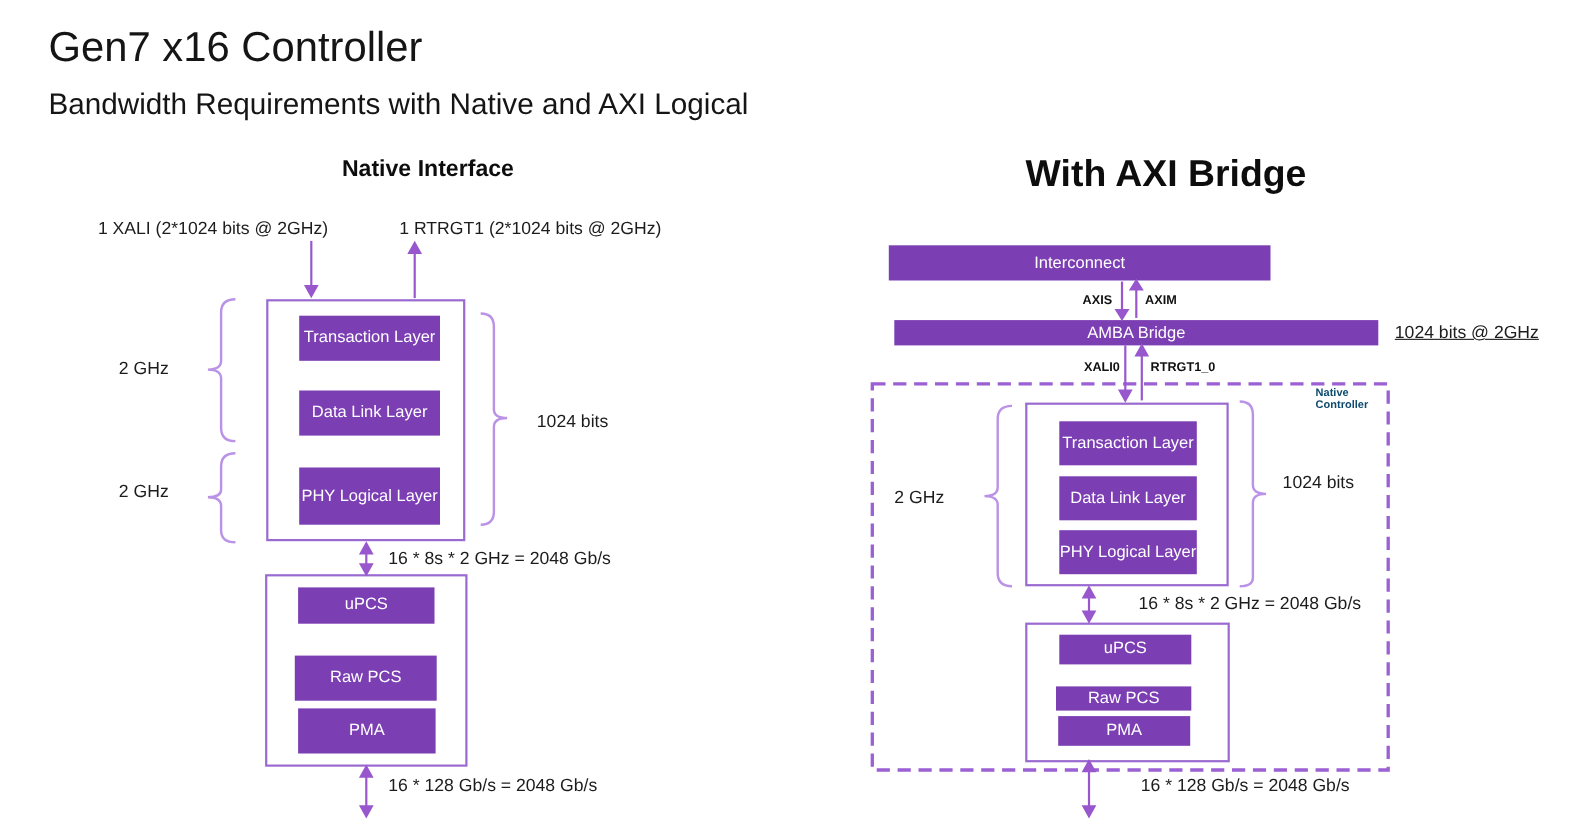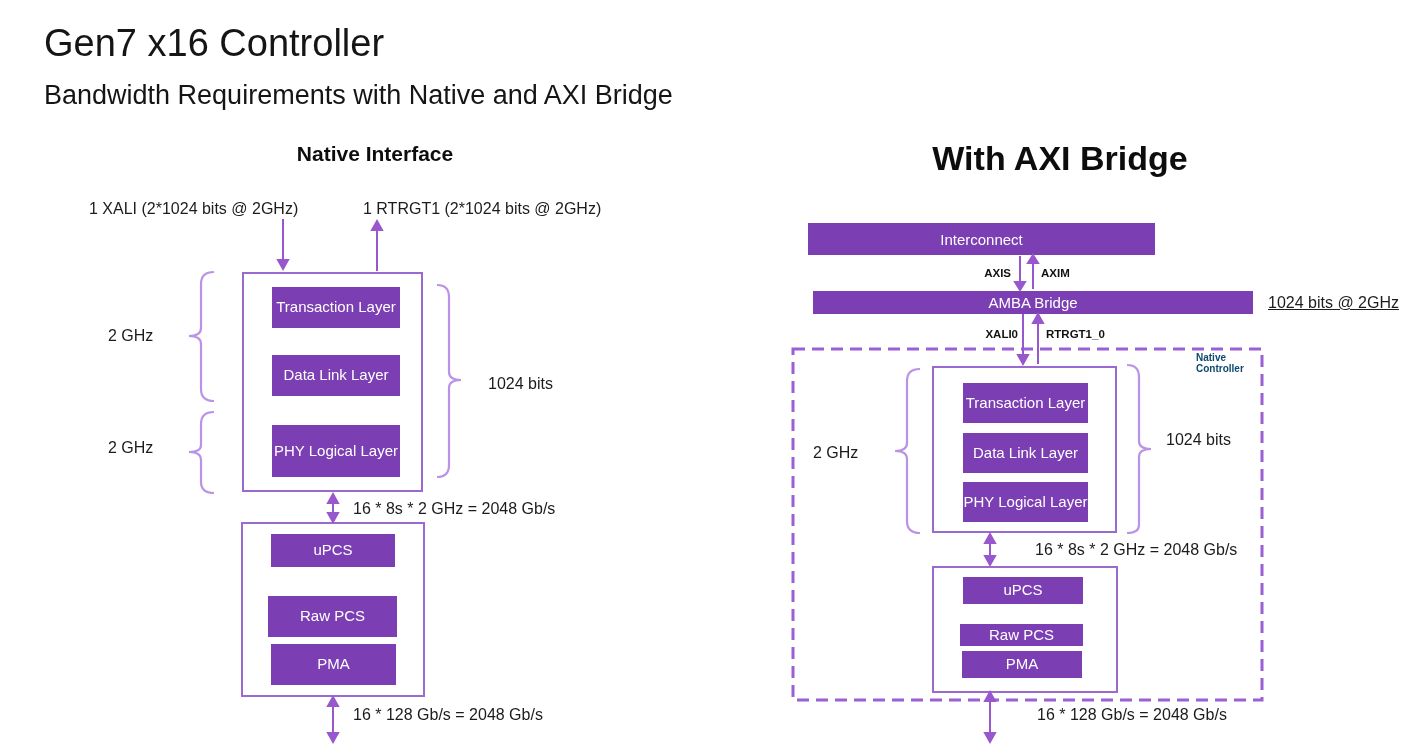--- a/index.html
+++ b/index.html
@@ -30,23 +30,23 @@
   .nc-label{font-size:10px;font-weight:700;line-height:1.12;color:#0c4a6e;}
   svg.overlay{position:absolute;left:0;top:0;pointer-events:none;}
   .tr{text-align:right;}
 </style>
 </head>
 <body>
 
 <div class="canvas">
 
   <div class="abs title" style="left:44px;top:22px;">Gen7 x16 Controller</div>
-  <div class="abs subtitle" style="left:44px;top:80px;">Bandwidth Requirements with Native and AXI Bridge</div>
+  <div class="abs subtitle" style="left:44px;top:80px;">Bandwidth Requirements with Native and AXI Logical</div>
 
-  <div class="abs hdg hdg-native" style="left:275px;top:142px;width:200px;text-align:center;">Native Interface</div>
+  <div class="abs hdg hdg-native" style="left:289px;top:142px;width:200px;text-align:center;">Native Interface</div>
 
   <div class="abs lbl" style="left:89px;top:200px;">1 XALI  (2*1024 bits @ 2GHz)</div>
   <div class="abs lbl" style="left:363px;top:200px;">1 RTRGT1 (2*1024 bits @ 2GHz)</div>
 
   <div class="abs wbox" style="left:242px;top:272px;width:181px;height:220px;"></div>
   <div class="abs layer" style="left:272px;top:287px;width:128px;height:41px;">Transaction Layer</div>
   <div class="abs layer" style="left:272px;top:355px;width:128px;height:41px;">Data Link Layer</div>
   <div class="abs layer" style="left:272px;top:425px;width:128px;height:52px;">PHY Logical Layer</div>
 
   <div class="abs lbl" style="left:108px;top:327px;">2 GHz</div>

